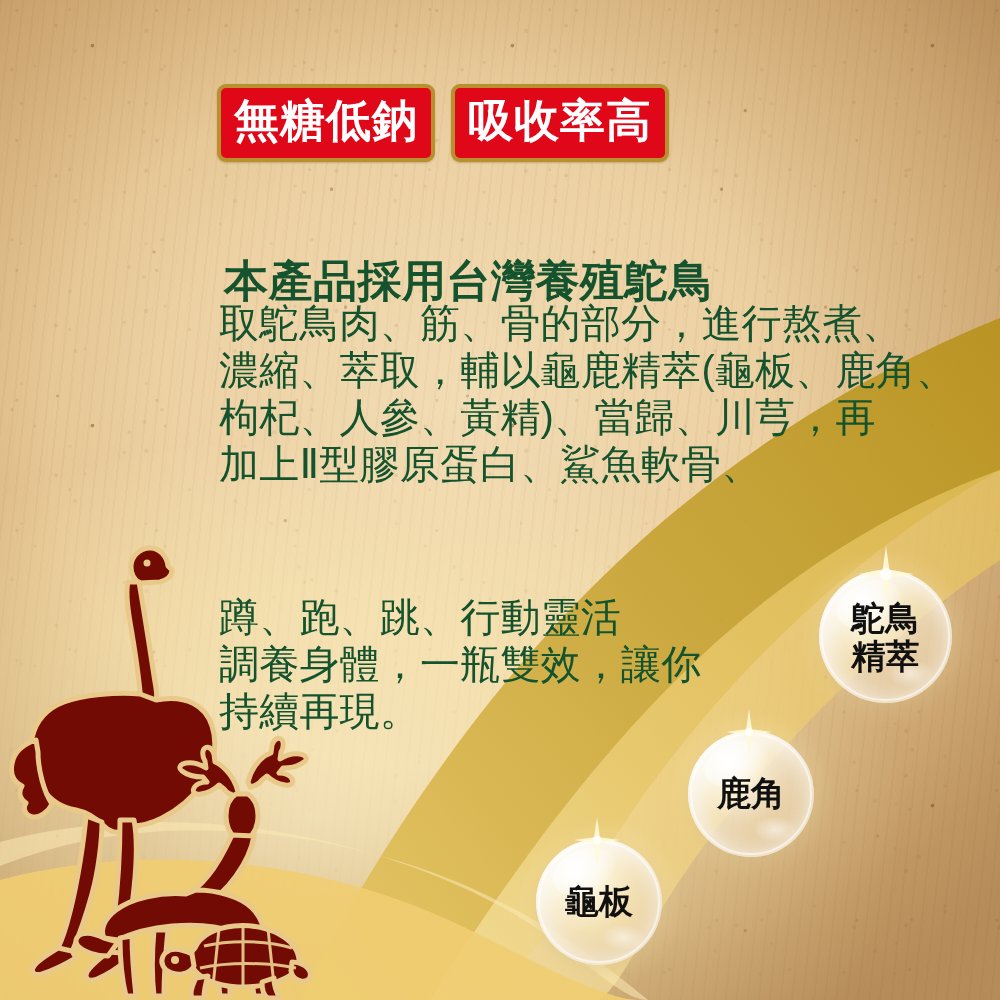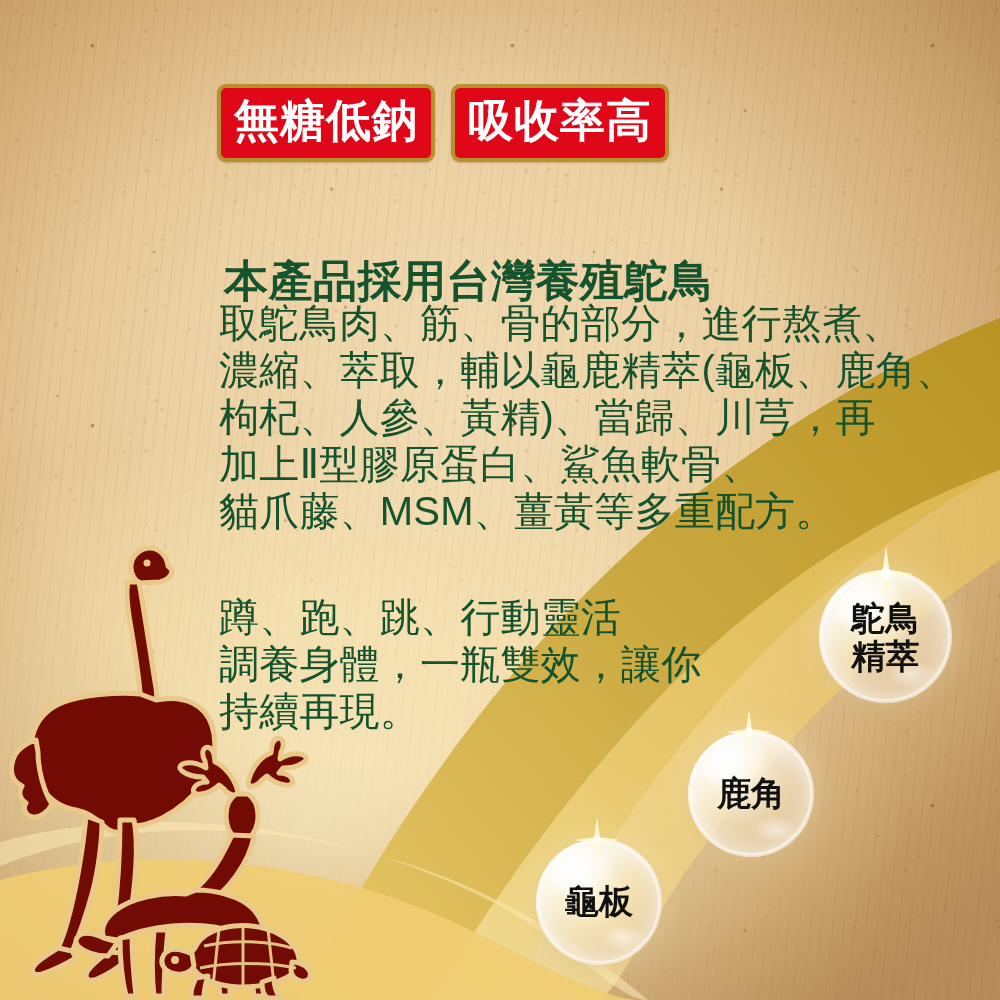--- a/index.html
+++ b/index.html
@@ -197,21 +197,20 @@
     <div class="badge">吸收率高</div>
   </div>
 
   <div class="headline">本產品採用台灣養殖鴕鳥</div>
 
   <div class="body-para" id="para-main">
     <span class="ln">取鴕鳥肉、筋、骨的部分，進行熬煮、</span>
     <span class="ln">濃縮、萃取，輔以龜鹿精萃(龜板、鹿角、</span>
     <span class="ln">枸杞、人參、黃精)、當歸、川芎，再</span>
     <span class="ln">加上Ⅱ型膠原蛋白、鯊魚軟骨、</span>
-    <span class="ln">貓爪藤、MSM、薑黃等多重配方。</span>
   </div>
 
   <div class="body-para" id="para-sub">
     <span class="ln">蹲、跑、跳、行動靈活</span>
     <span class="ln">調養身體，一瓶雙效，讓你</span>
     <span class="ln">持續再現。</span>
   </div>
 
   <div class="bubble" id="bubble-ostrich">
     <span class="rim"></span>

